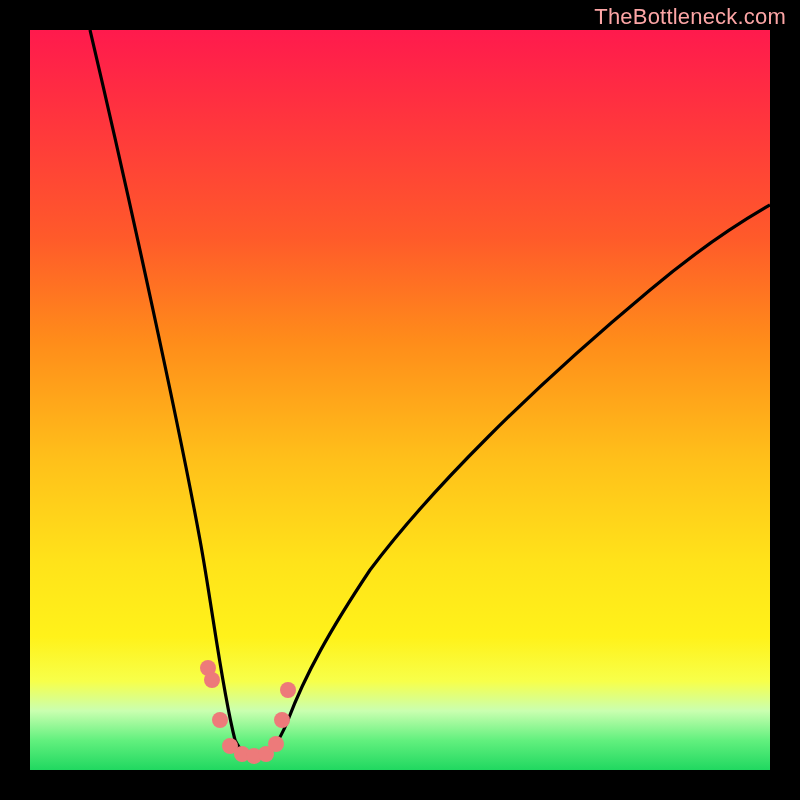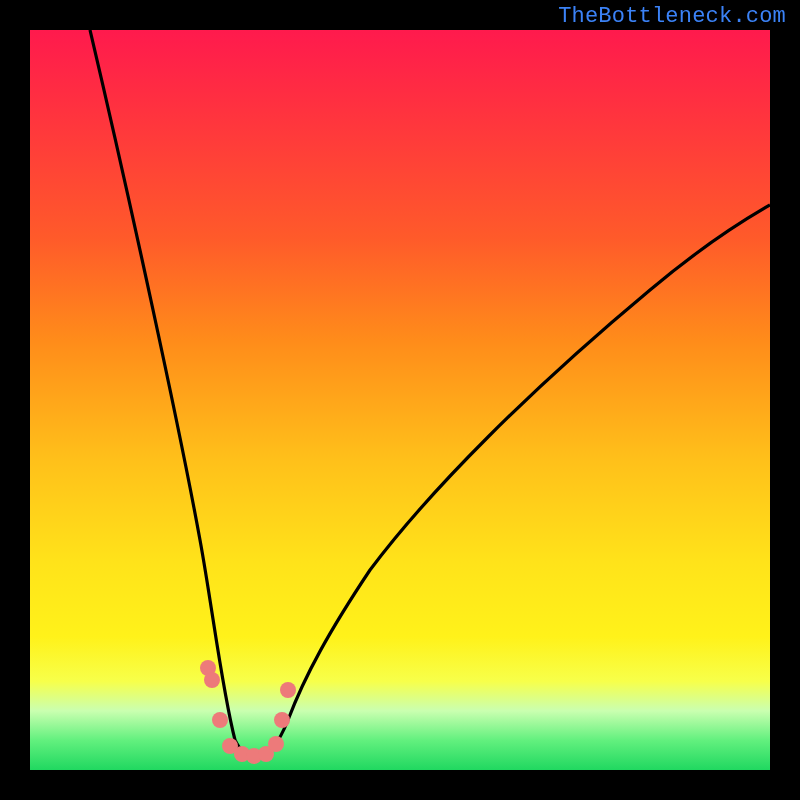--- a/index.html
+++ b/index.html
@@ -36,25 +36,24 @@
         #f7ff4a 88%,
         #caffb0 92%,
         #62f07e 96%,
         #20d860 100%
       );
   }
   .watermark {
     position: absolute;
     top: 4px;
     right: 14px;
-    color: #3b82f6;
+    color: #fca5a5;
     font-size: 22px;
     letter-spacing: 0.2px;
     user-select: none;
-    font-family: Liberation Mono, monospace;
   }
   svg.curve {
     position: absolute;
     left: 0;
     top: 0;
     width: 740px;
     height: 740px;
   }
 </style>
 </head>

